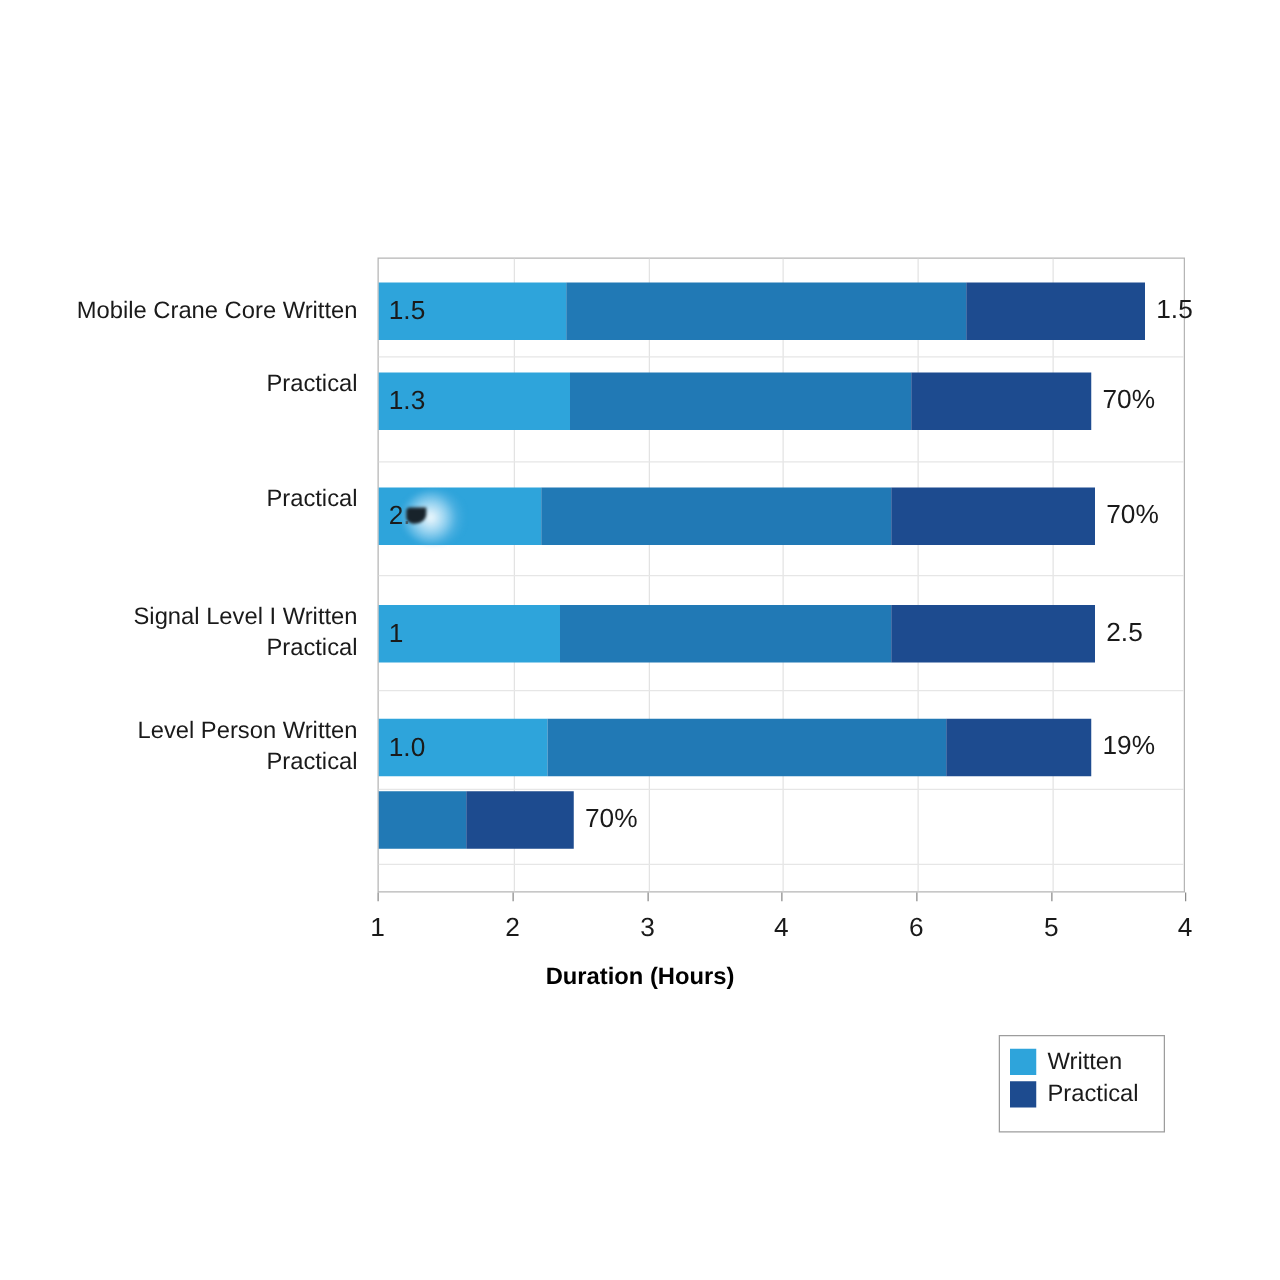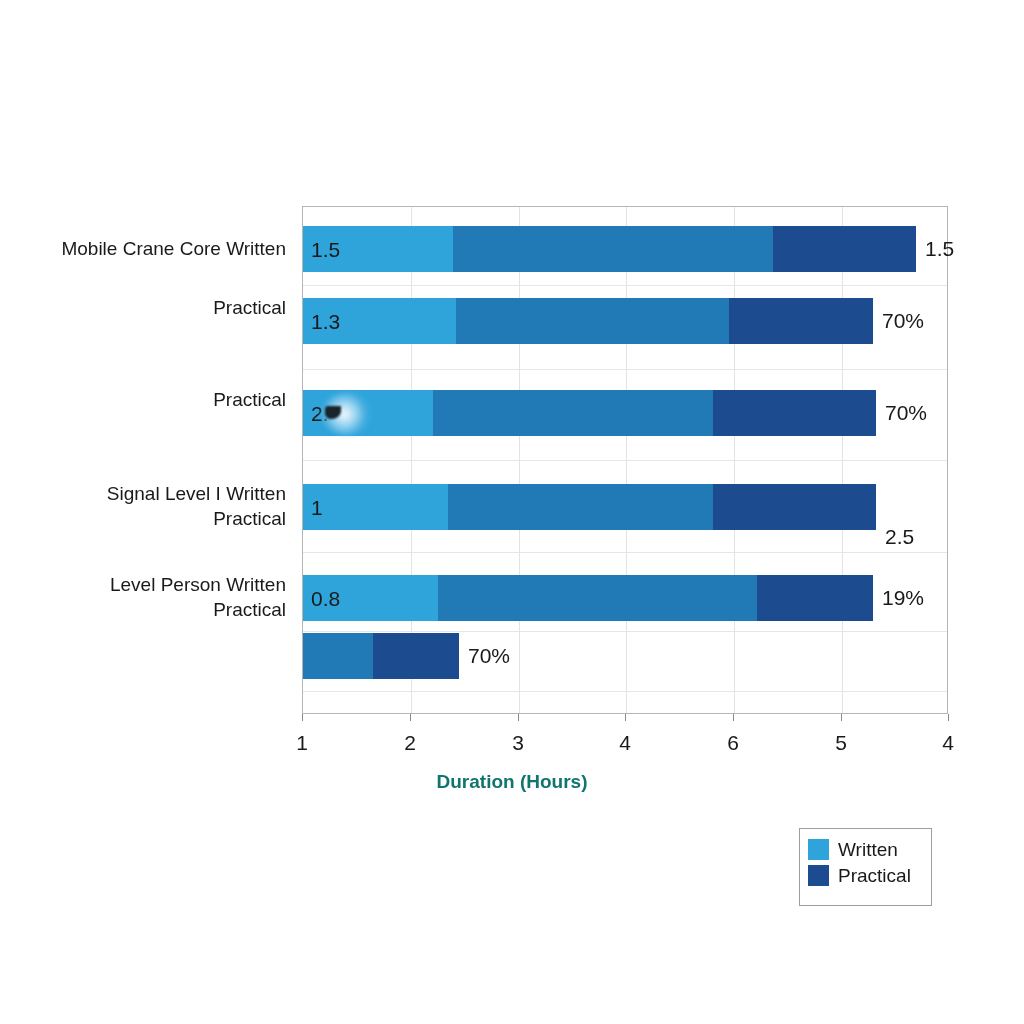--- a/index.html
+++ b/index.html
@@ -135,21 +135,21 @@
     line-height: 1;
   }
   #xaxis-title {
     position: absolute;
     left: 0;
     width: 1024px;
     top: 771px;
     text-align: center;
     font-size: 19px;
     font-weight: bold;
-    color: #0f766e;
+    color: #000000;
   }
 
   
   #legend {
     position: absolute;
     left: 799px;
     top: 828px;
     width: 133px;
     height: 78px;
     border: 1px solid #9d9d9d;
@@ -239,34 +239,34 @@
         <div class="bar-row" style="top: 277px; width: 646px;">
           <div class="seg" style="left: 0px; width: 145px; background: rgb(46, 164, 219);"></div>
           <div class="seg" style="left: 145px; width: 265px; background: rgb(33, 121, 181);"></div>
           <div class="seg" style="left: 410px; width: 163px; background: rgb(29, 75, 143);"></div>
           <div class="bar-inner-label" style="left: 8px;">1</div>
         </div>
         <div class="bar-row" style="top: 368px; width: 646px;">
           <div class="seg" style="left: 0px; width: 135px; background: rgb(46, 164, 219);"></div>
           <div class="seg" style="left: 135px; width: 319px; background: rgb(33, 121, 181);"></div>
           <div class="seg" style="left: 454px; width: 116px; background: rgb(29, 75, 143);"></div>
-          <div class="bar-inner-label" style="left: 8px;">0.8</div>
+          <div class="bar-inner-label" style="left: 8px;">1.0</div>
         </div>
         <div class="bar-row" style="top: 426px; width: 646px;">
           <div class="seg" style="left: 0px; width: 70px; background: rgb(33, 121, 181);"></div>
           <div class="seg" style="left: 70px; width: 86px; background: rgb(29, 75, 143);"></div>
         </div>
       </div>
   </div>
 
   <div id="outer-labels">
       <div class="bar-outer-label" style="left: 925px; top: 248px;">1.5</div>
       <div class="bar-outer-label" style="left: 882px; top: 320px;">70%</div>
       <div class="bar-outer-label" style="left: 885px; top: 412px;">70%</div>
-      <div class="bar-outer-label" style="left: 885px; top: 506px; margin-top: 30px;">2.5</div>
+      <div class="bar-outer-label" style="left: 885px; top: 506px;">2.5</div>
       <div class="bar-outer-label" style="left: 882px; top: 597px;">19%</div>
       <div class="bar-outer-label" style="left: 468px; top: 655px;">70%</div>
     </div>
 
   <div id="xticks">
       <div class="xtick-mark" style="left: 302px; top: 714px;"></div>
       <div class="xtick-label" style="left: 282px; top: 732px;">1</div>
       <div class="xtick-mark" style="left: 410px; top: 714px;"></div>
       <div class="xtick-label" style="left: 390px; top: 732px;">2</div>
       <div class="xtick-mark" style="left: 518px; top: 714px;"></div>

